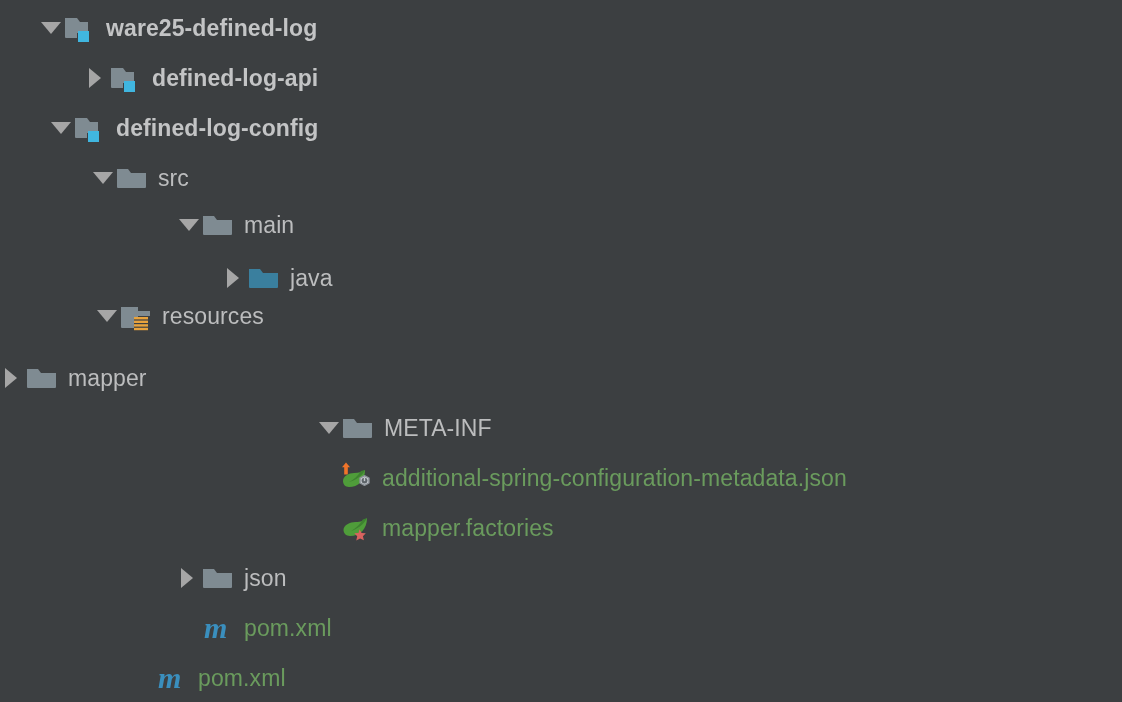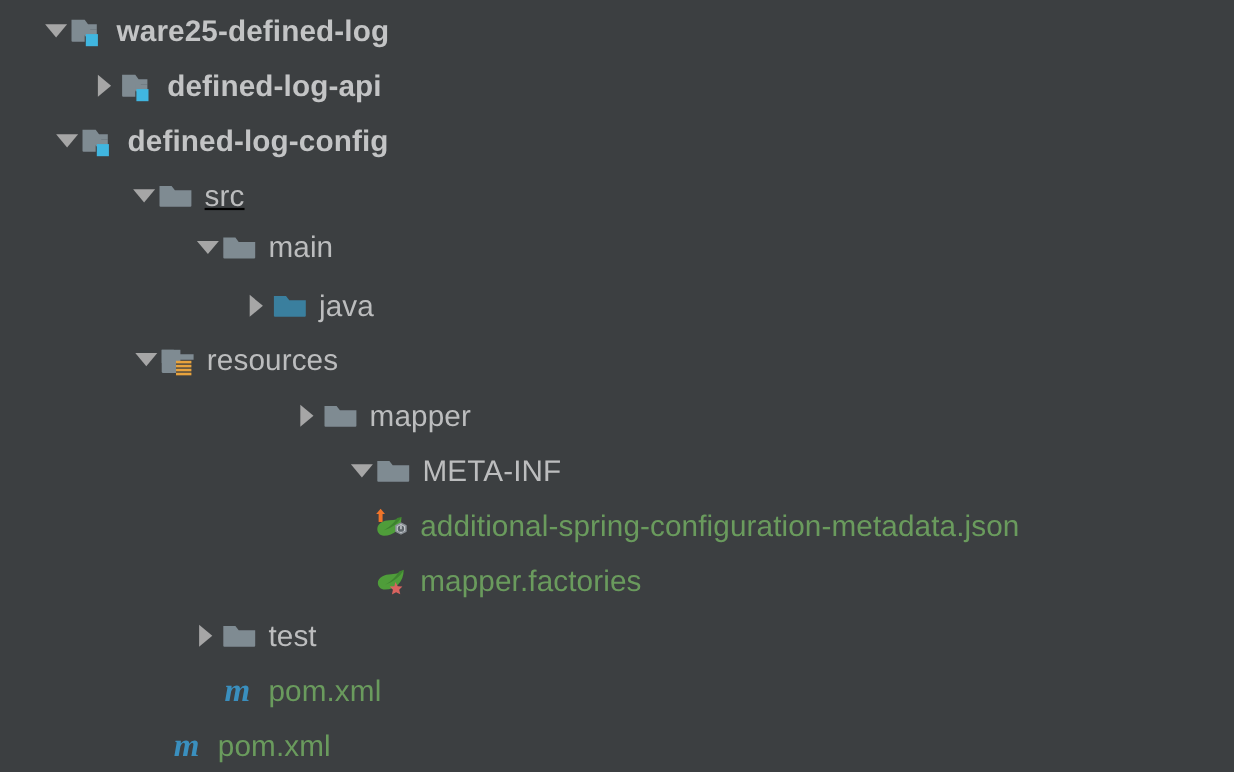--- a/index.html
+++ b/index.html
@@ -66,21 +66,21 @@
     position: relative;
     width: 34px;
     height: 32px;
     flex: 0 0 34px;
     margin-right: 8px;
   }
   .icon svg { display: block; }
 
   
   .label {
-    font-size: 27px;
+    font-size: 23px;
     line-height: 32px;
     letter-spacing: 0.1px;
     color: #bcbdbe;
   }
   .label.bold { font-weight: bold; color: #c3c4c5; }
   .label.green { color: #6a9b5d; text-align: right; }
 
   
 </style>
 </head>
@@ -119,21 +119,21 @@
       </span>
       <span class="icon">
         <svg width="34" height="32" viewBox="0 0 34 32" xmlns="http://www.w3.org/2000/svg">
           <path d="M1 6 h12 l3 4 h8 v5 h-6 v5 h-5 v6 H2 a1 1 0 0 1 -1 -1 Z" fill="#7f8b92"></path>
           <rect x="13" y="15" width="11" height="6" fill="#7f8b92"></rect>
           <rect x="14" y="19" width="11" height="11" fill="#40b6e0"></rect>
         </svg>
       </span>
       <span class="label bold">defined-log-config</span>
     </div>
-    <div class="row" style="top: 153px; padding-left: 118px; text-decoration: underline;">
+    <div class="row" style="top: 153px; padding-left: 90px;">
       <span class="twisty expanded">
         <i></i>
       </span>
       <span class="icon">
         <svg width="34" height="32" viewBox="0 0 34 32" xmlns="http://www.w3.org/2000/svg">
           <path d="M1 7 h11 l3 4 h15 v14 a1 1 0 0 1 -1 1 H2 a1 1 0 0 1 -1 -1 Z" fill="#7f8b92"></path>
         </svg>
       </span>
       <span class="label">src</span>
     </div>
@@ -152,39 +152,39 @@
       <span class="twisty collapsed">
         <i></i>
       </span>
       <span class="icon">
         <svg width="34" height="32" viewBox="0 0 34 32" xmlns="http://www.w3.org/2000/svg">
           <path d="M1 7 h11 l3 4 h15 v14 a1 1 0 0 1 -1 1 H2 a1 1 0 0 1 -1 -1 Z" fill="#3a7f9e"></path>
         </svg>
       </span>
       <span class="label">java</span>
     </div>
-    <div class="row" style="top: 302px; padding-left: 120px;">
+    <div class="row" style="top: 291px; padding-left: 94px;">
       <span class="twisty expanded">
         <i></i>
       </span>
       <span class="icon">
         <svg width="34" height="32" viewBox="0 0 34 32" xmlns="http://www.w3.org/2000/svg">
           <path d="M1 7 h11 l3 4 h15 v5 h-16 v12 H2 a1 1 0 0 1 -1 -1 Z" fill="#7f8b92"></path>
           <rect x="1" y="7" width="17" height="12" fill="#7f8b92"></rect>
           <g fill="#e8a33d">
             <rect x="14" y="17" width="14" height="2.4"></rect>
             <rect x="14" y="20.6" width="14" height="2.4"></rect>
             <rect x="14" y="24.2" width="14" height="2.4"></rect>
             <rect x="14" y="27.8" width="14" height="2.4"></rect>
           </g>
         </svg>
       </span>
       <span class="label">resources</span>
     </div>
-    <div class="row" style="top: 353px; padding-left: 268px;">
+    <div class="row" style="top: 353px; ">
       <span class="twisty collapsed">
         <i></i>
       </span>
       <span class="icon">
         <svg width="34" height="32" viewBox="0 0 34 32" xmlns="http://www.w3.org/2000/svg">
           <path d="M1 7 h11 l3 4 h15 v14 a1 1 0 0 1 -1 1 H2 a1 1 0 0 1 -1 -1 Z" fill="#7f8b92"></path>
         </svg>
       </span>
       <span class="label">mapper</span>
     </div>
@@ -229,21 +229,21 @@
     </div>
     <div class="row" style="top: 553px; padding-left: 176px;">
       <span class="twisty collapsed">
         <i></i>
       </span>
       <span class="icon">
         <svg width="34" height="32" viewBox="0 0 34 32" xmlns="http://www.w3.org/2000/svg">
           <path d="M1 7 h11 l3 4 h15 v14 a1 1 0 0 1 -1 1 H2 a1 1 0 0 1 -1 -1 Z" fill="#7f8b92"></path>
         </svg>
       </span>
-      <span class="label">test</span>
+      <span class="label">json</span>
     </div>
     <div class="row" style="top: 603px; padding-left: 176px;">
       <span class="twisty none"></span>
       <span class="icon">
         <span style="display:block;width:34px;height:32px;line-height:32px;font-family:'Liberation Serif','DejaVu Serif',serif;font-style:italic;font-weight:bold;font-size:30px;color:#3a8fbe;text-align:left;padding-left:2px;box-sizing:border-box;">m</span>
       </span>
       <span class="label green">pom.xml</span>
     </div>
     <div class="row" style="top: 653px; padding-left: 130px;">
       <span class="twisty none"></span>

